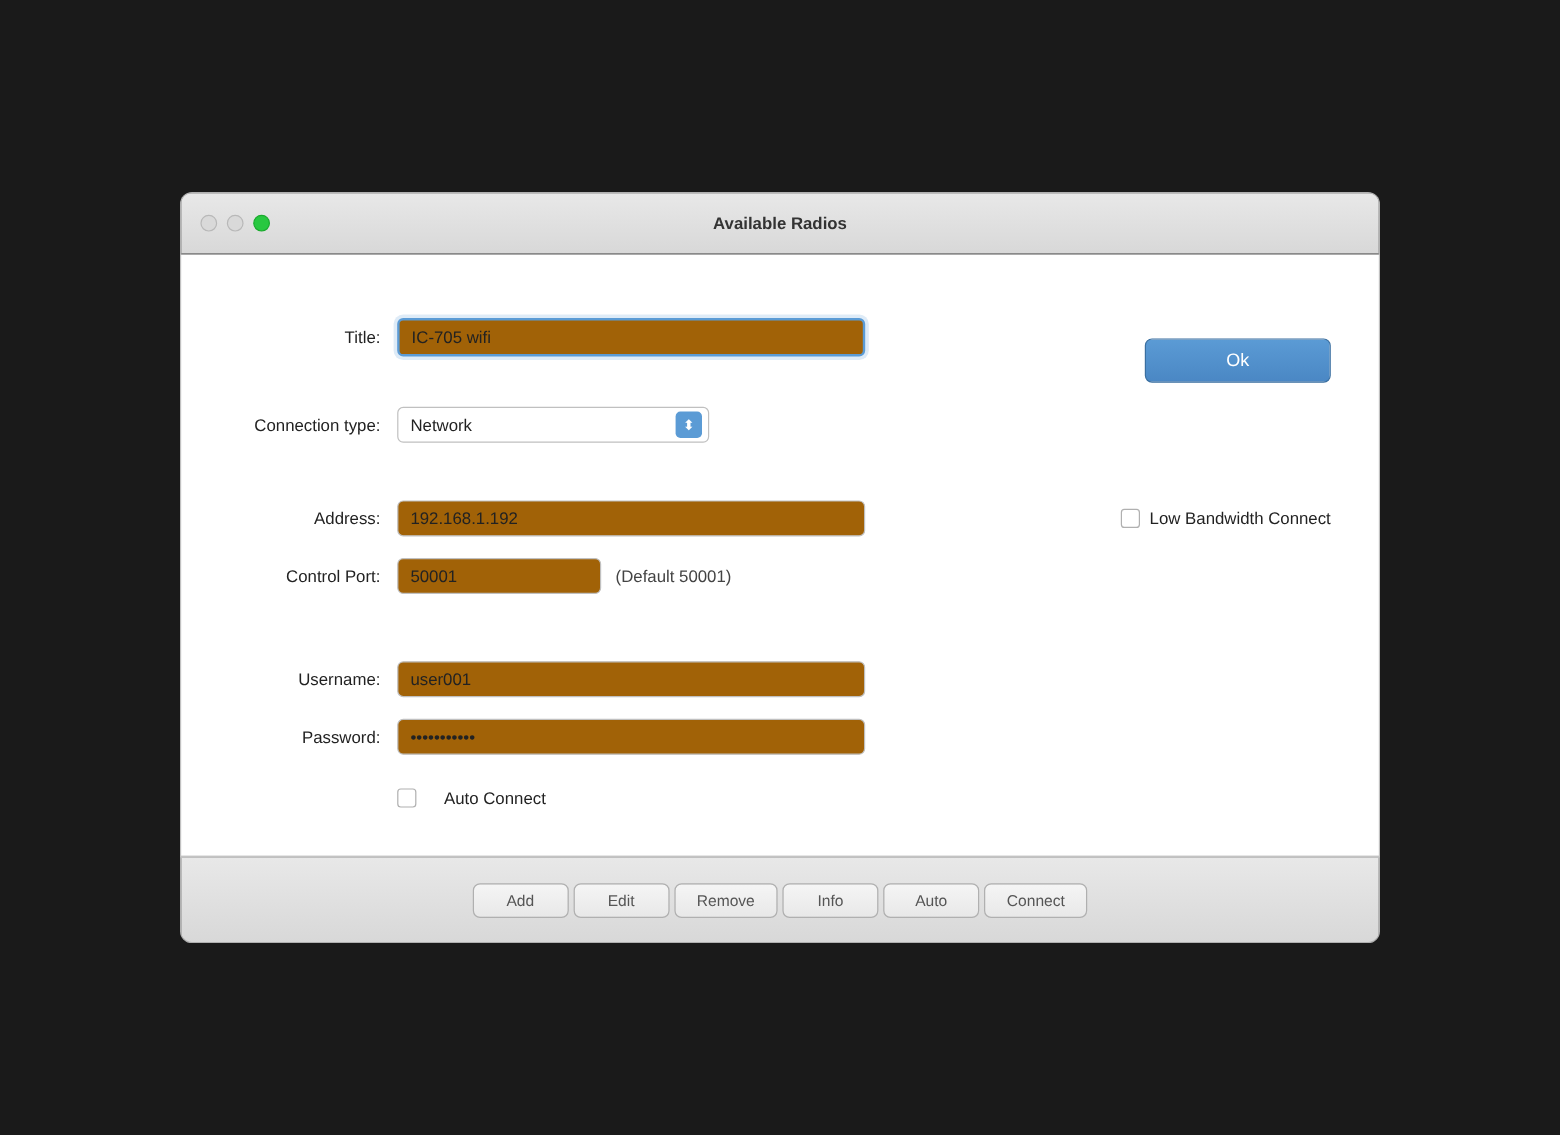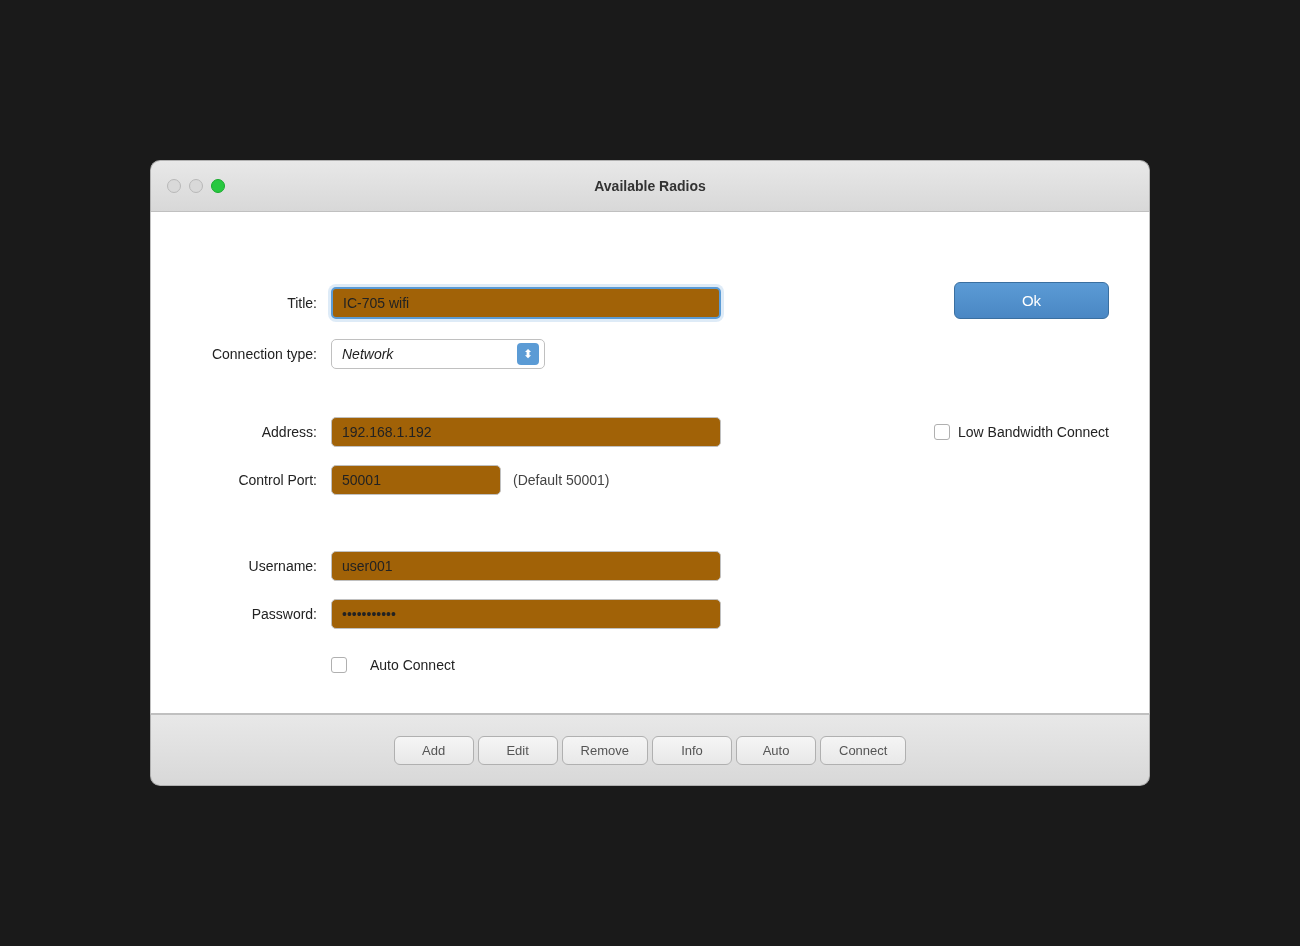--- a/index.html
+++ b/index.html
@@ -158,23 +158,22 @@
 
     .connection-select {
       appearance: none;
       -webkit-appearance: none;
       background: white;
       border: 1px solid #c0c0c0;
       border-radius: 5px;
       padding: 6px 36px 6px 10px;
       font-size: 14px;
       color: #222;
-      width: 214px;
-      cursor: pointer;
-      font-style: italic;
+      width: 260px;
+      cursor: pointer;
     }
 
     .select-arrow {
       position: absolute;
       right: 6px;
       top: 50%;
       transform: translateY(-50%);
       background: #5b9bd5;
       border-radius: 4px;
       width: 22px;
@@ -270,21 +269,21 @@
     <div class="traffic-lights">
       <div class="traffic-light close"></div>
       <div class="traffic-light minimize"></div>
       <div class="traffic-light maximize"></div>
     </div>
     <span class="title-bar-title">Available Radios</span>
   </div>
 
   <div class="dialog-content">
 
-    <div style="display:flex; align-items:flex-end; margin-bottom:20px;">
+    <div style="display:flex; align-items:center; margin-bottom:20px;">
       <div style="display:flex; align-items:center; flex:1;">
         <span class="form-label">Title:</span>
         <input type="text" class="form-input title-input" value="IC-705 wifi" style="">
       </div>
       <div class="right-panel">
         <button class="btn-ok">Ok</button>
       </div>
     </div>
 
     <div class="form-row" style="margin-bottom:28px;">

